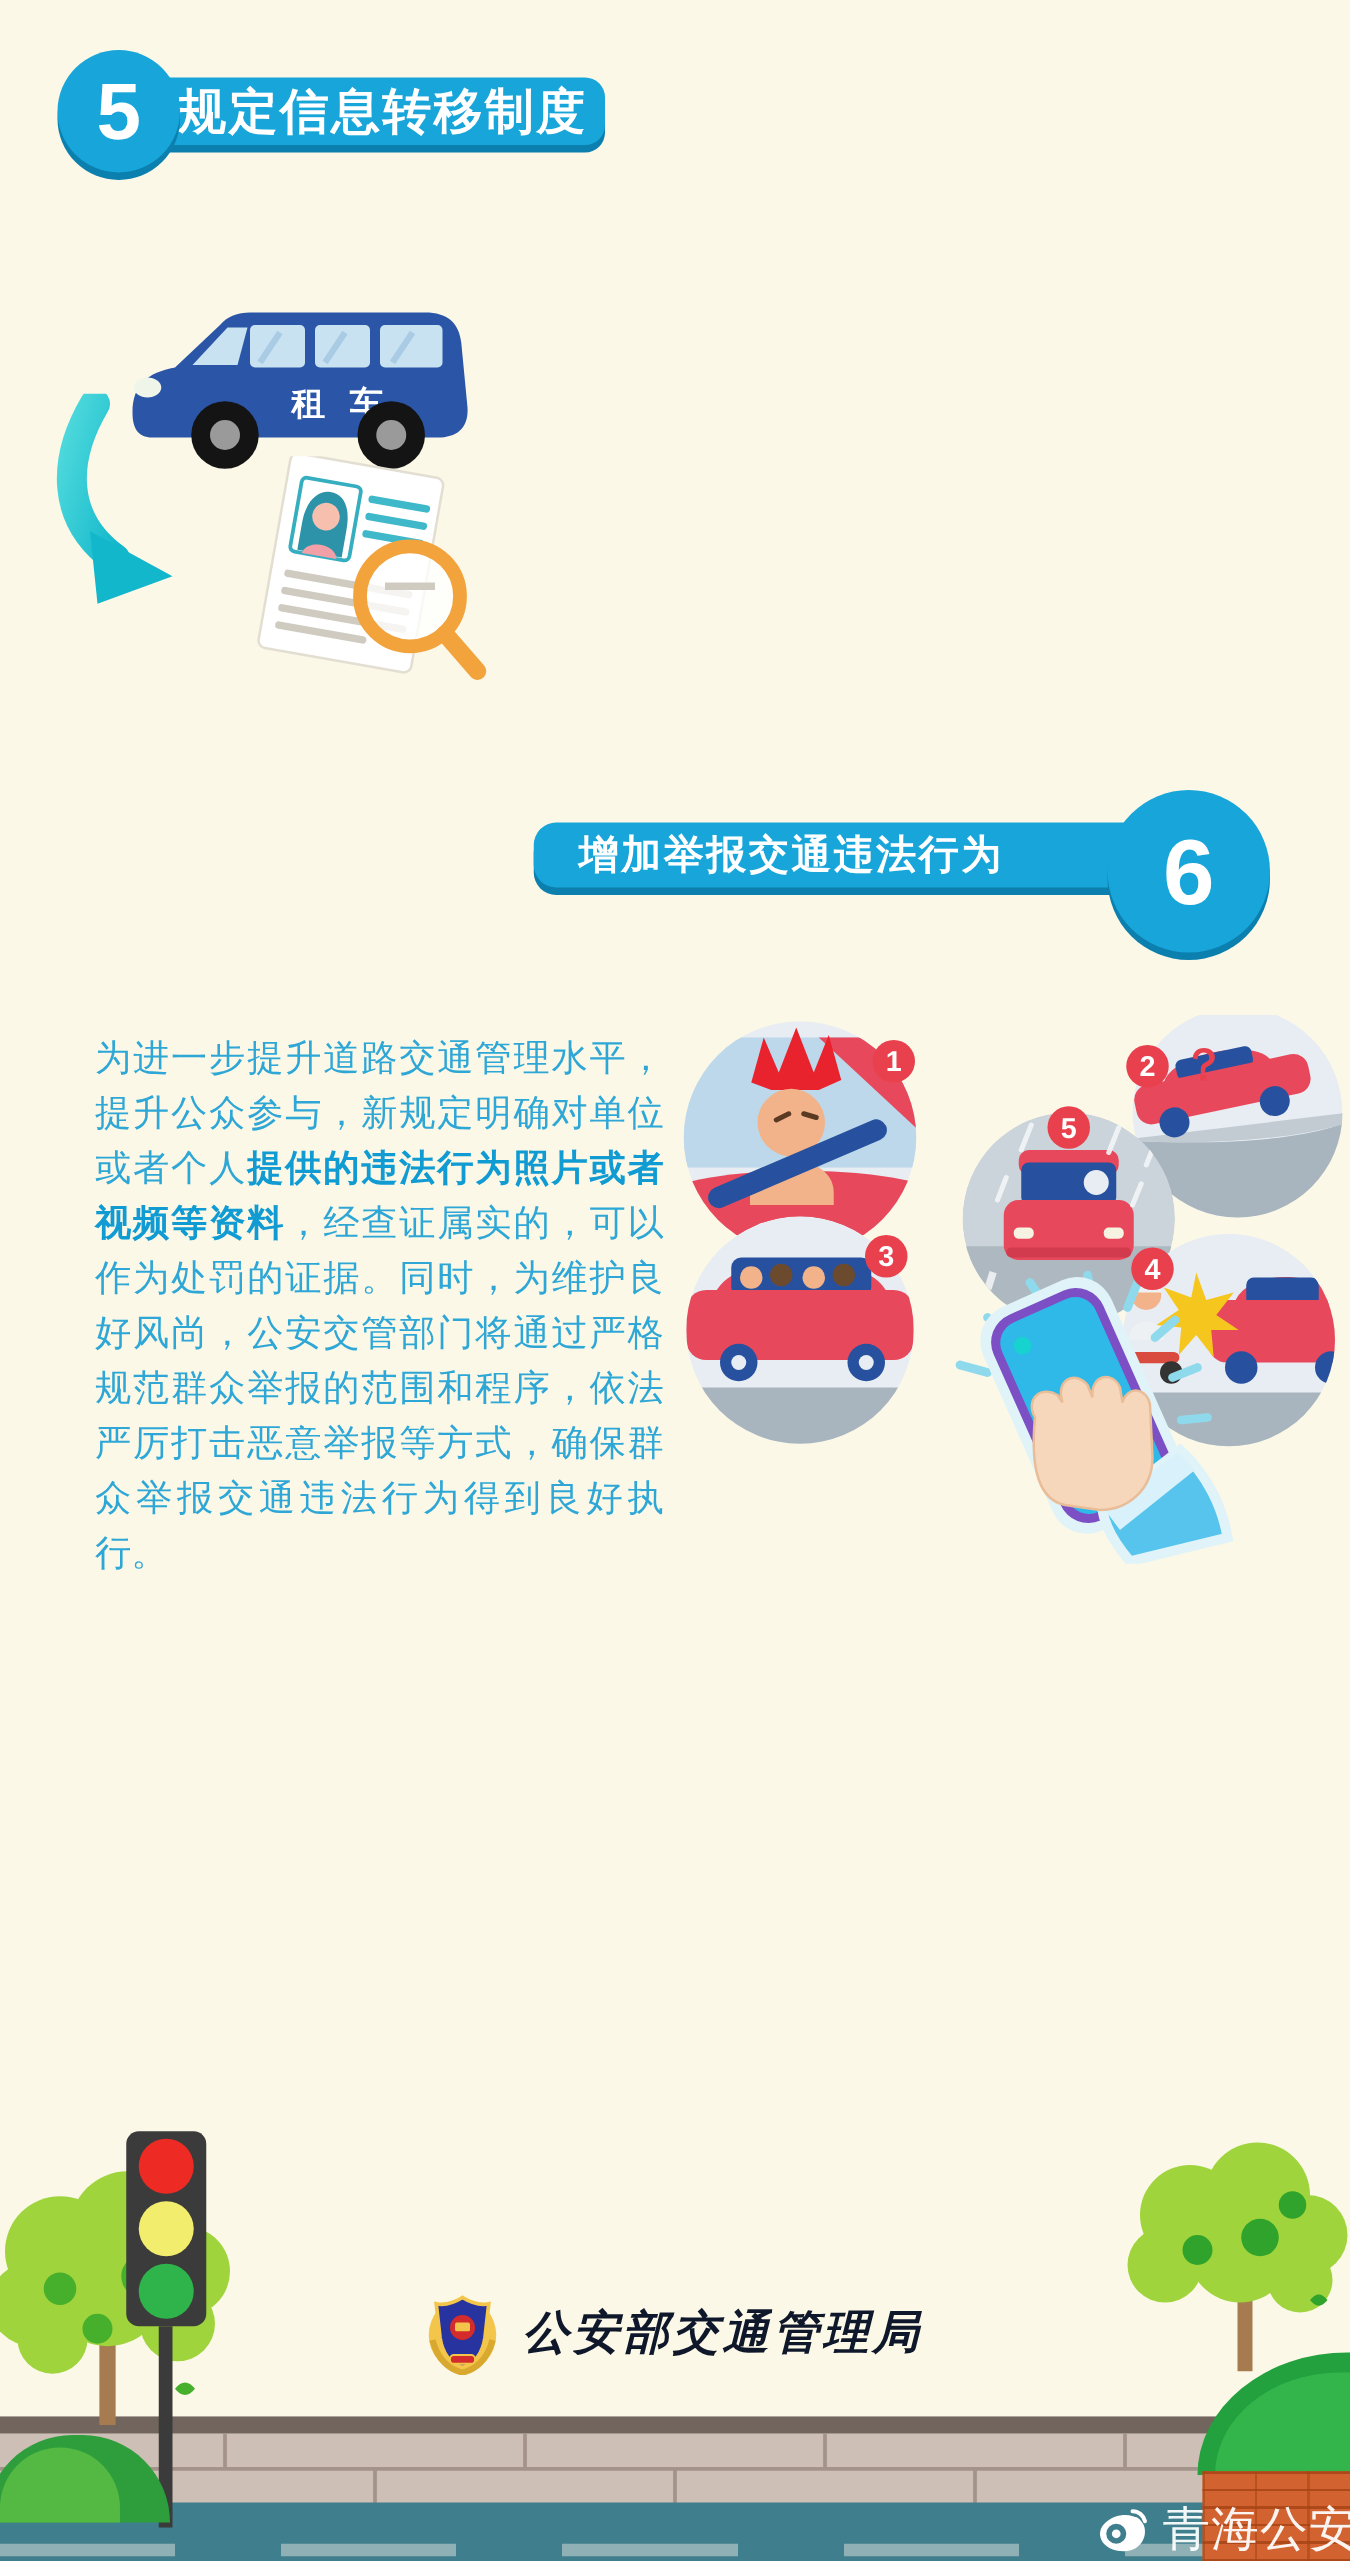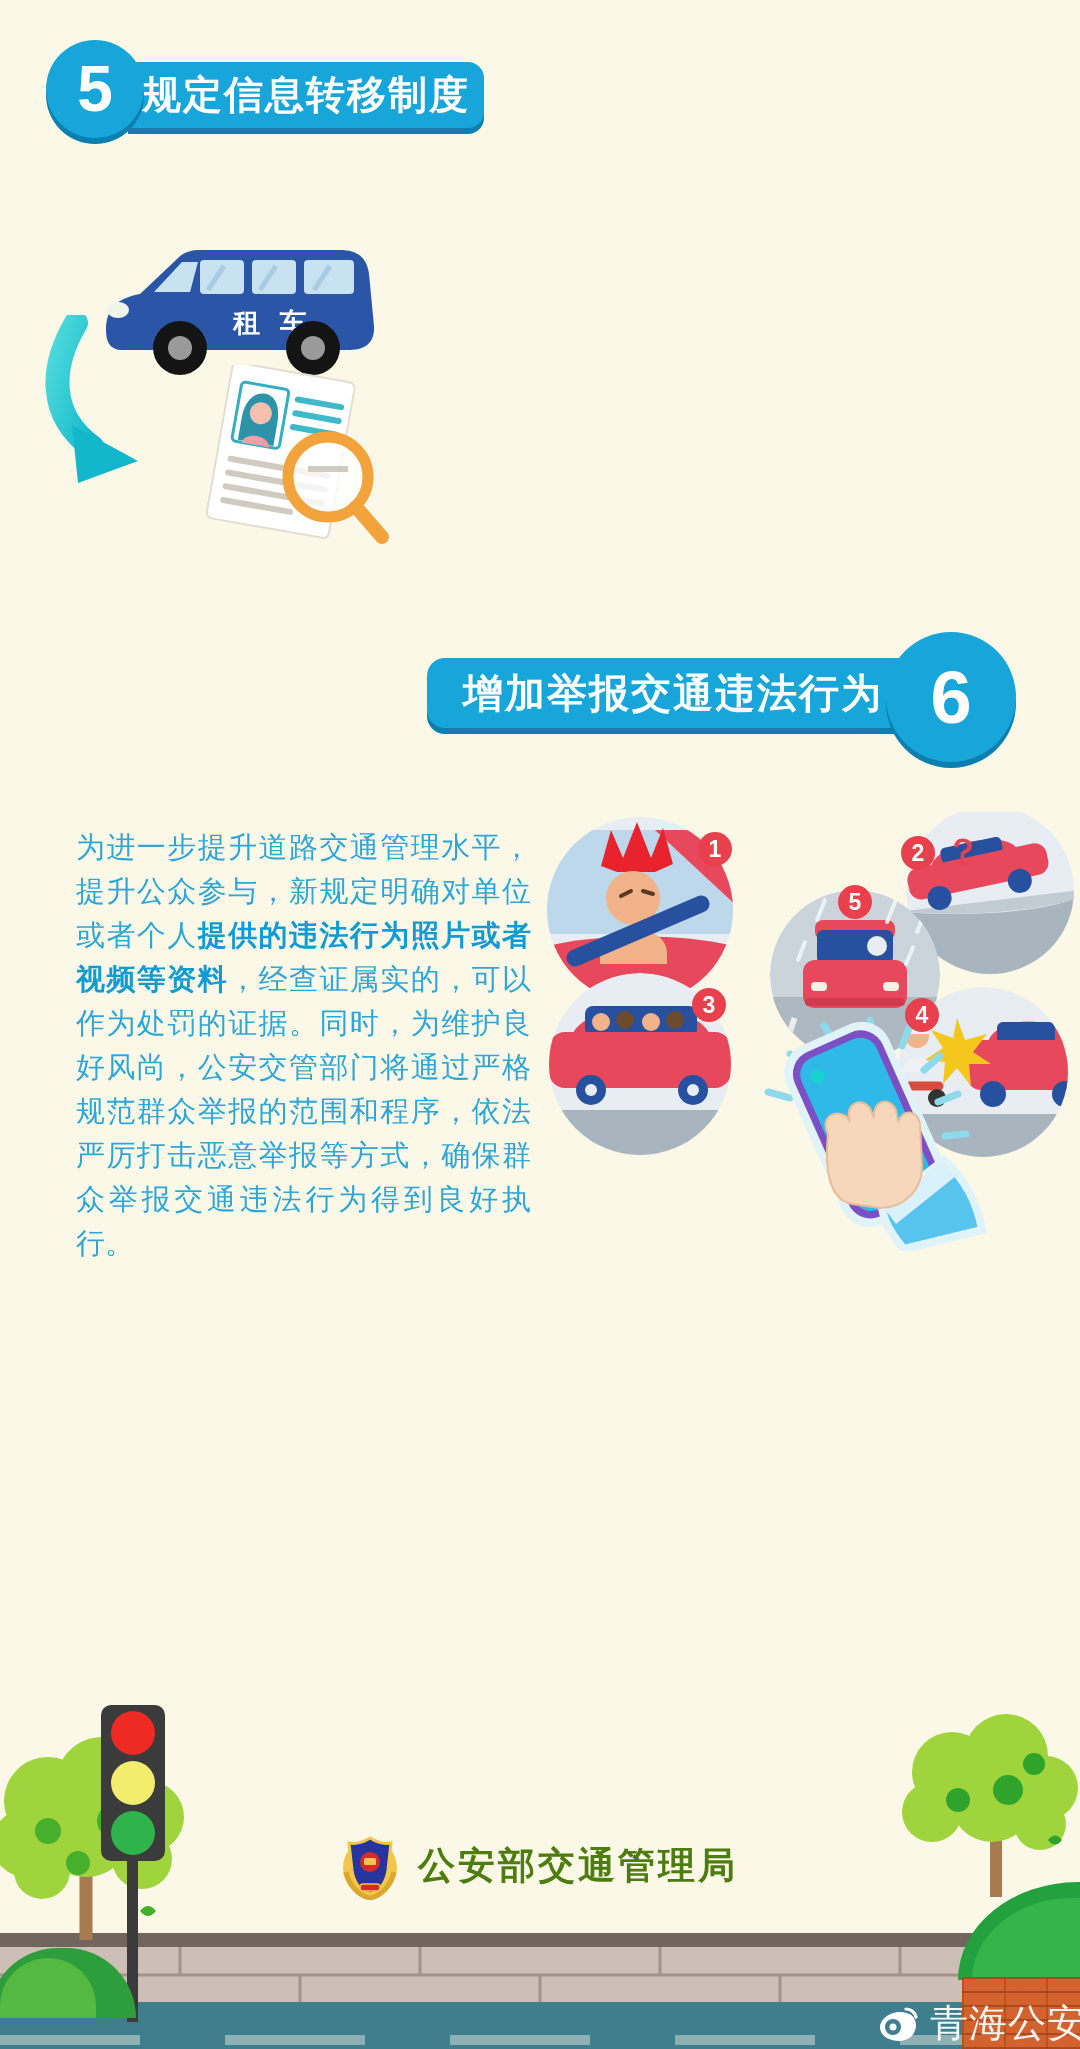--- a/index.html
+++ b/index.html
@@ -14,22 +14,22 @@
     background:#17A5DA; color:#fff; font-weight:bold;
     display:flex; align-items:center;
     box-shadow:0 6px 0 #0B7FAE;
   }
   .banner-circle{
     background:#17A5DA; color:#fff; font-weight:bold; border-radius:50%;
     display:flex; align-items:center; justify-content:center;
     box-shadow:0 6px 0 #0B7FAE;
   }
   #sec5-circle{left:46px; top:40px; width:98px; height:98px; font-size:64px; z-index:3;}
-  #sec5-bar{left:128px; top:62px; width:356px; height:66px; border-radius:0 16px 16px 0; z-index:2; justify-content:center; font-size:39px; letter-spacing:2px;}
-  #sec6-bar{left:427px; top:658px; width:482px; height:70px; border-radius:18px 0 0 18px; z-index:2; font-size:40px; letter-spacing:2px; padding-left:36px; box-sizing:border-box;}
+  #sec5-bar{left:128px; top:62px; width:356px; height:54px; border-radius:0 16px 16px 0; z-index:2; justify-content:center; font-size:39px; letter-spacing:2px;}
+  #sec6-bar{left:427px; top:658px; width:482px; height:52px; border-radius:18px 0 0 18px; z-index:2; font-size:32px; letter-spacing:2px; padding-left:36px; box-sizing:border-box;}
   #sec6-circle{left:886px; top:632px; width:130px; height:130px; font-size:74px; z-index:3;}
   
   .para{color:#2FA7D6; text-align:justify;}
   .para .b{font-weight:bold; color:#119BD3;}
   #para1{left:437px; top:206px; width:610px; font-size:34px; line-height:50px;}
   #para2{left:76px;  top:825px; width:455px; font-size:29px; line-height:44px;}
   #para3{left:46px;  top:1398px; width:1002px; font-size:35px; line-height:47px;}
   
   .num-badge{
     width:34px; height:34px; border-radius:50%; background:#E8414D; color:#fff;
@@ -49,21 +49,21 @@
       repeating-linear-gradient(0deg,rgba(164,67,20,.8) 0 2px,transparent 2px 14px),
       repeating-linear-gradient(90deg,rgba(164,67,20,.55) 0 2px,transparent 2px 42px);}
   #tl-box{left:101px; top:1705px; width:64px; height:156px; background:#3B3B3B; border-radius:10px; z-index:4;
     display:flex; flex-direction:column; align-items:center; justify-content:space-evenly;}
   .tl-light{width:44px; height:44px; border-radius:50%;}
   #tl-red{background:#ED2B24;} #tl-yellow{background:#F3ED6E;} #tl-green{background:#2EB44B;}
   #tl-pole{left:127px; top:1861px; width:11px; height:161px; background:#3B3B3B; z-index:4;}
   #bush{left:-12px; top:1948px; width:148px; height:70px; background:#2E9E3C; border-radius:70px 70px 0 0; z-index:4;}
   #bush-hi{left:12px; top:10px; width:96px; height:60px; background:#53B943; border-radius:60px 60px 0 0;}
   #agency-row{left:340px; top:1832px; z-index:5; display:flex; align-items:center; gap:18px;}
-  #agency-name{color:#4d7c0f; font-size:37px; font-weight:bold; letter-spacing:3px;}
+  #agency-name{color:#0f172a; font-size:37px; font-weight:bold; letter-spacing:3px;font-style:italic;}
   #watermark{left:876px; top:1998px; z-index:6; display:flex; align-items:center; gap:8px;}
   #watermark-text{color:rgba(255,255,255,.93); font-size:38px; font-weight:500; letter-spacing:1px; white-space:nowrap;}
 </style>
 </head>
 <body>
 
 <div id="poster">
 
   <div class="abs banner-circle" id="sec5-circle">
     <span>5</span>

